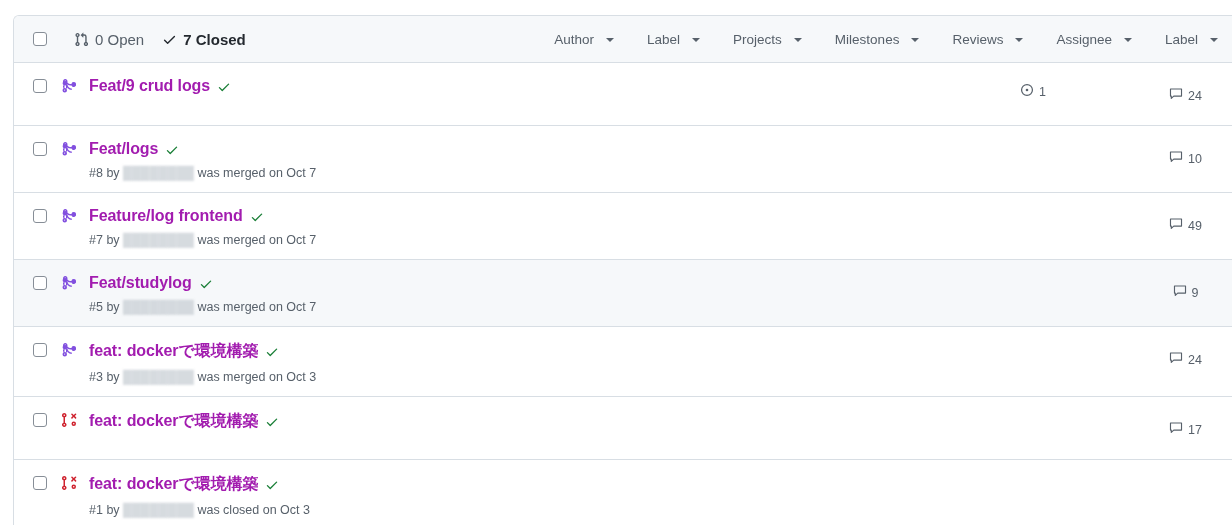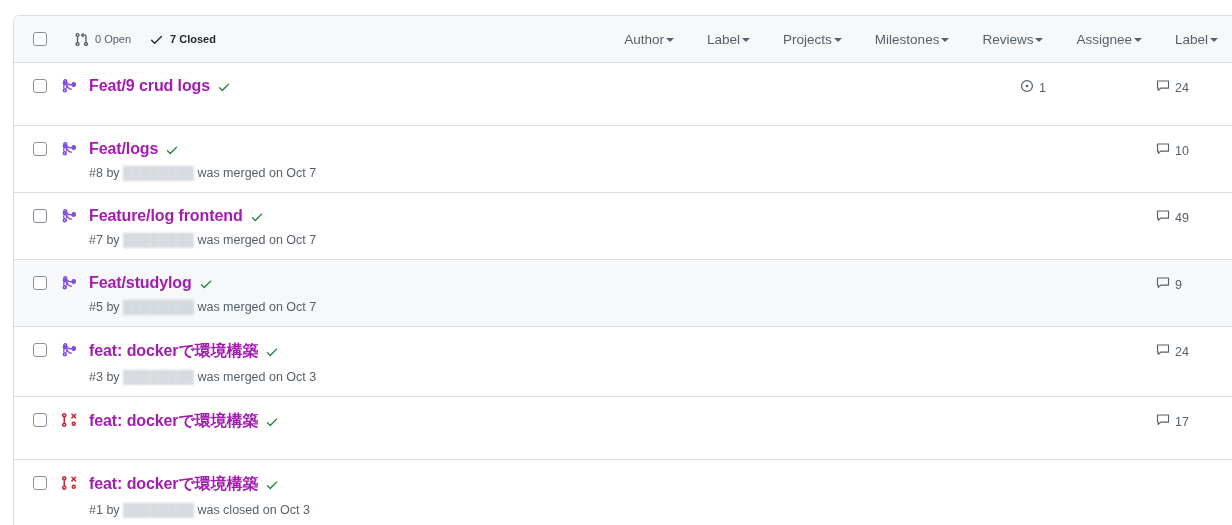--- a/index.html
+++ b/index.html
@@ -47,43 +47,42 @@
     width: 14px;
     height: 14px;
     border: 1px solid #878e97;
     border-radius: 3px;
     background: #fff;
     flex: 0 0 auto;
     cursor: pointer;
   }
   .state-link {
     display: inline-flex;
-    align-items: center;
     gap: 6px;
-    font-size: 11px;
+    font-size: 15px;
     color: #57606a;
     cursor: pointer;
     white-space: nowrap;
   }
   .state-link.open { margin-left: 27px; }
   .state-link.closed { margin-left: 18px; font-weight: bold; color: #24292f; }
   .state-link .ico { display: inline-flex; align-items: center; }
 
   .hdr-right {
     margin-left: auto;
     display: flex;
     align-items: center;
   }
   .filter-btn {
     font-size: 13.5px;
     color: #57606a;
     cursor: pointer;
     display: inline-flex;
     align-items: center;
-    gap: 2px;
+    gap: 12px;
     padding: 2px 0;
     margin-left: 33px;
     white-space: nowrap;
   }
   .caret {
     width: 0; height: 0;
     border-left: 4px solid transparent;
     border-right: 4px solid transparent;
     border-top: 4px solid #57606a;
     display: inline-block;
@@ -161,22 +160,23 @@
   }
   .linked-slot {
     width: 150px;
     display: flex;
     justify-content: flex-start;
     padding-left: 14px;
   }
   .comments-slot {
     width: 62px;
     display: flex;
-    justify-content: flex-start;
+    justify-content: center;
     padding-right: 3px;
+    margin-top: 8px;
   }
 
   
   .smudge {
     position: absolute;
     pointer-events: none;
     border-radius: 50%;
     background: radial-gradient(ellipse at center,
       rgba(250,226,150,0.55) 0%,
       rgba(252,238,190,0.30) 45%,

